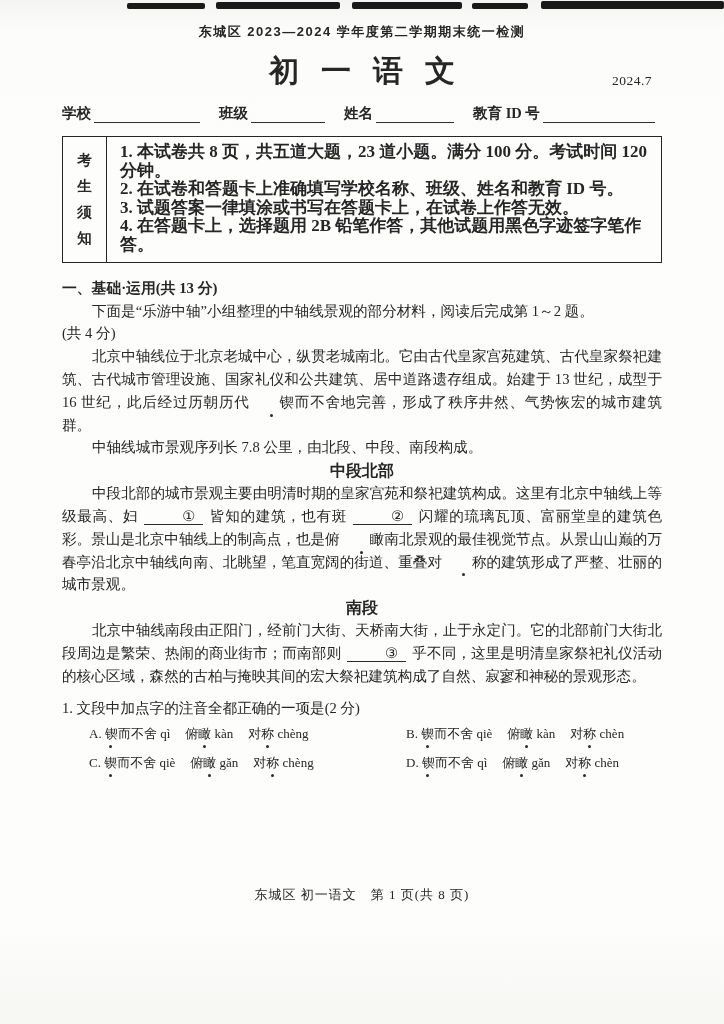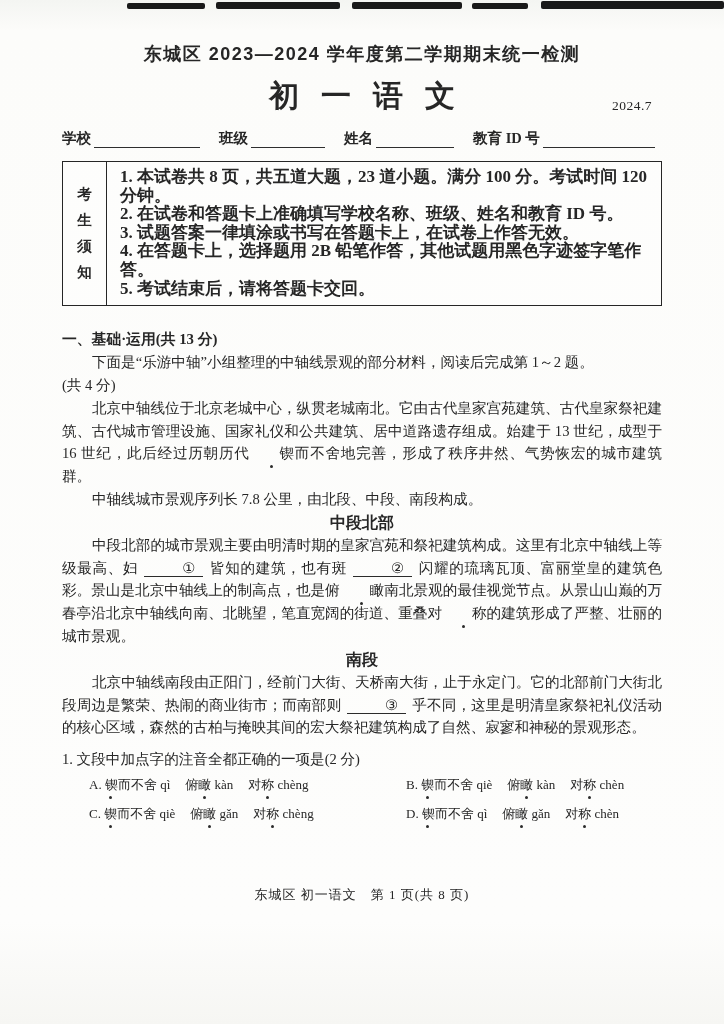--- a/index.html
+++ b/index.html
@@ -10,35 +10,35 @@
     color:#262626;
   }
   .scan-top{position:absolute;top:0;left:0;width:724px;height:12px;}
   .scan-top i{position:absolute;background:#191919;border-radius:2px;display:block;}
   .s1{left:127px;top:3px;width:78px;height:6px;}
   .s2{left:216px;top:2px;width:124px;height:7px;}
   .s3{left:352px;top:2px;width:110px;height:7px;}
   .s4{left:472px;top:3px;width:56px;height:6px;}
   .s5{left:541px;top:1px;width:183px;height:8px;}
   .page{position:absolute;inset:0;padding:0 62px;box-sizing:border-box;}
-  .exam-session{margin-top:42px;text-align:center;font-size:18px;font-weight:bold;
+  .exam-session{margin-top:23px;text-align:center;font-size:13px;font-weight:bold;
     letter-spacing:1.5px;font-family:"Liberation Sans","DejaVu Sans",sans-serif;}
   .subject-row{position:relative;margin-top:10px;text-align:center;height:38px;}
   .subject-title{font-size:30px;font-weight:bold;letter-spacing:22px;padding-left:22px;}
   .exam-date{position:absolute;right:10px;bottom:0;font-size:13.5px;letter-spacing:0.5px;}
   .fields{margin-top:15px;display:flex;align-items:flex-end;font-size:14.5px;font-weight:bold;}
   .field{display:flex;align-items:flex-end;margin-right:19px;}
   .field:last-child{margin-right:0;}
   .field-line{display:inline-block;border-bottom:1.4px solid #2e2e2e;height:15px;margin-left:3px;}
   .w1{width:106px;}.w2{width:74px;}.w3{width:78px;}.w4{width:112px;}
   .notice{margin-top:13px;border:1.8px solid #262626;display:flex;background:rgba(255,255,255,.35);}
   .notice-side{width:43px;border-right:1.5px solid #262626;display:flex;flex-direction:column;
     align-items:center;justify-content:center;gap:7px;font-weight:bold;font-size:14.5px;padding:5px 0;}
   .notice-items{flex:1;padding:6px 10px 7px 13px;font-size:17px;line-height:18.6px;font-weight:bold;}
-  .sec-heading{margin-top:22px;font-size:14.8px;font-weight:bold;line-height:23px;}
+  .sec-heading{margin-top:14px;font-size:14.8px;font-weight:bold;line-height:23px;}
   .para{font-size:14.6px;line-height:22.8px;text-align:justify;}
   .indent{text-indent:2.05em;}
   .center-h{text-align:center;font-weight:bold;font-size:16px;line-height:23px;}
   .blank{display:inline-block;min-width:32px;padding:0 8px;text-align:center;
     border-bottom:1.4px solid #2b2b2b;line-height:16px;margin:0 6px;}
   .jd{position:relative;display:inline-block;}
   .jd::after{content:"";position:absolute;left:50%;bottom:-3px;width:3px;height:3px;
     margin-left:-2px;background:#2b2b2b;border-radius:50%;}
   .q-stem{margin-top:9px;font-size:14.6px;line-height:23px;}
   .options{margin:3px 0 0 27px;display:grid;grid-template-columns:317px auto;row-gap:7px;
@@ -91,21 +91,20 @@
       <span>考</span>
       <span>生</span>
       <span>须</span>
       <span>知</span>
     </div>
     <div class="notice-items">
       <div>1. 本试卷共 8 页，共五道大题，23 道小题。满分 100 分。考试时间 120 分钟。</div>
       <div>2. 在试卷和答题卡上准确填写学校名称、班级、姓名和教育 ID 号。</div>
       <div>3. 试题答案一律填涂或书写在答题卡上，在试卷上作答无效。</div>
       <div>4. 在答题卡上，选择题用 2B 铅笔作答，其他试题用黑色字迹签字笔作答。</div>
-      <div>5. 考试结束后，请将答题卡交回。</div>
     </div>
   </div>
 
   <div class="sec-heading">一、基础·运用(共 13 分)</div>
 
   <div class="para indent">下面是“乐游中轴”小组整理的中轴线景观的部分材料，阅读后完成第 1～2 题。</div>
   <div class="para">(共 4 分)</div>
 
   <div class="para indent"><span>北京中轴线位于北京老城中心，纵贯老城南北。它由古代皇家宫苑建筑、古代皇家祭祀建筑、古代城市管理设施、国家礼仪和公共建筑、居中道路遗存组成。始建于 13 世纪，成型于 16 世纪，此后经过历朝历代</span><span class="jd">锲</span><span>而不舍地完善，形成了秩序井然、气势恢宏的城市建筑群。</span></div>
   <div class="para indent">中轴线城市景观序列长 7.8 公里，由北段、中段、南段构成。</div>

